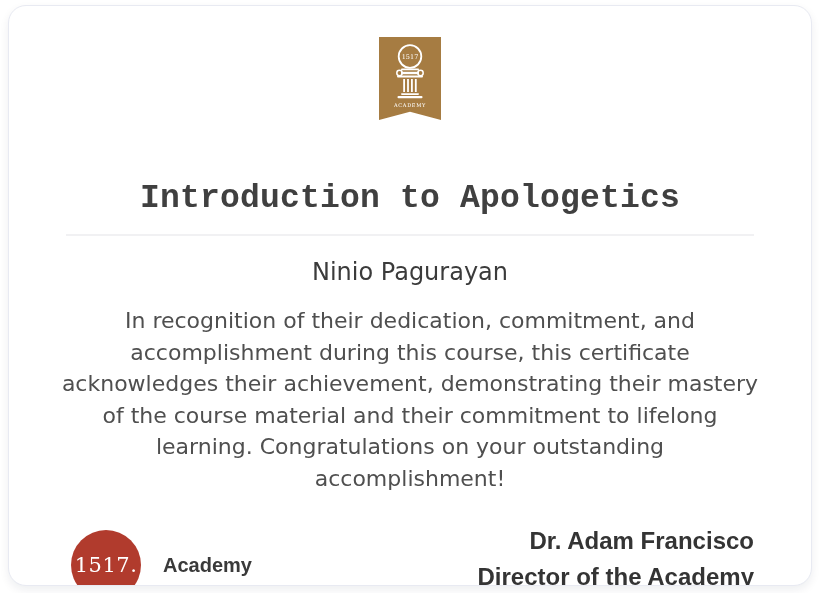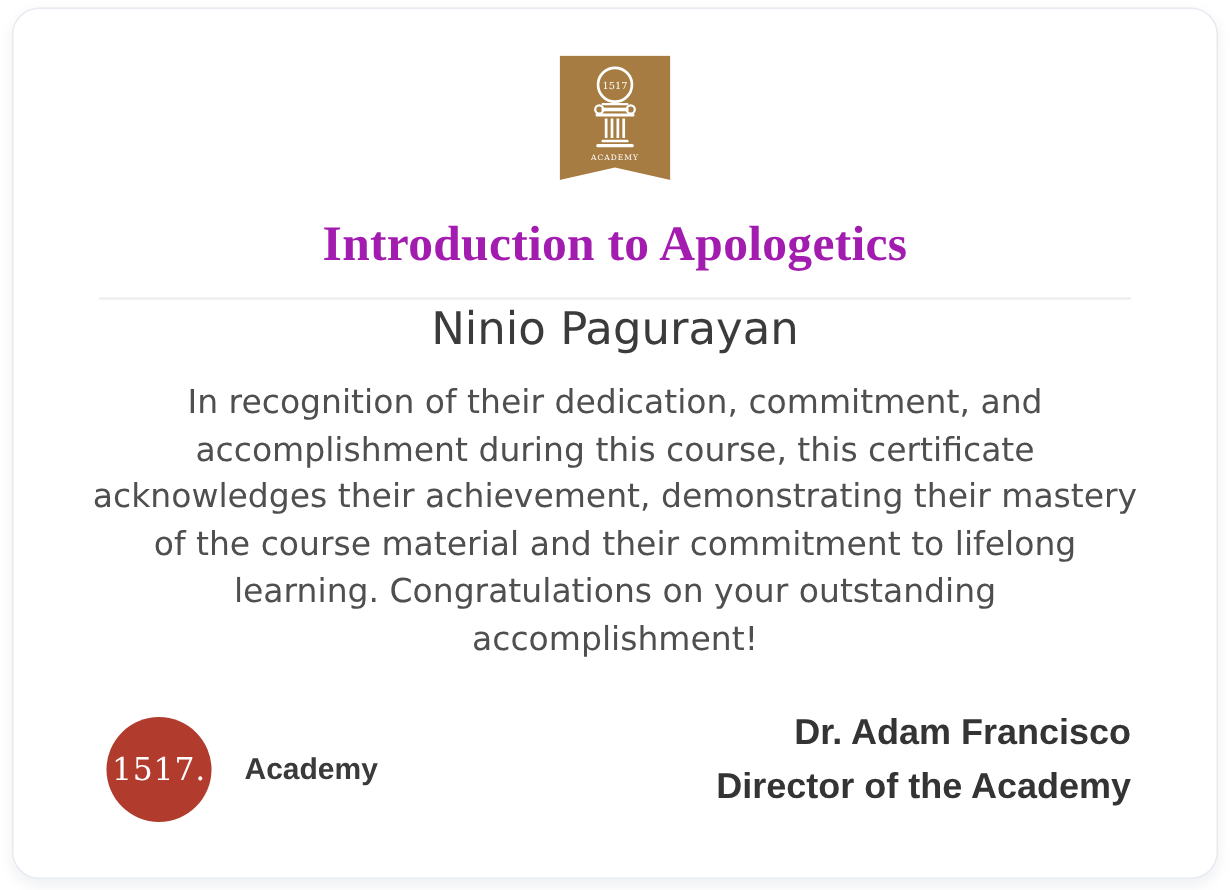--- a/index.html
+++ b/index.html
@@ -14,53 +14,54 @@
     left: 8px; top: 5px;
     width: 804px; height: 581px;
     background: #ffffff;
     border: 1px solid #e8eaf2;
     border-radius: 18px;
     box-shadow: 0 4px 10px rgba(20, 24, 60, 0.07);
     overflow: hidden;
   }
   
   .badge-ribbon {
-    width: 74px; height: 83px;
+    width: 62px; height: 83px;
     margin: 31px auto 0 auto;
     background: #A67C42;
     clip-path: polygon(0 0, 100% 0, 100% 100%, 50% 90%, 0 100%);
     display: flex;
     justify-content: center;
     align-items: flex-start;
   }
   .badge-ribbon svg { margin-top: 5px; }
   .badge-year-text, .badge-academy-text {
     fill: #ffffff;
     font-family: "DejaVu Serif", serif;
   }
   
   .course-title {
-    margin-top: 24px;
+    margin-top: 60px;
     text-align: center;
-    font-family: Liberation Serif, serif;
+    font-family: Liberation Mono, monospace;
     font-weight: 700;
     font-size: 33px;
     letter-spacing: 0.2px;
-    color: #a21caf;
+    color: #404040;
     line-height: 38px;
   }
   .divider {
     border: none;
     border-top: 2px solid #f1f1f3;
     margin: 16px 57px 0 57px;
   }
   
   .recipient-name {
+    margin-top: 16px;
     text-align: center;
-    font-size: 30px;
+    font-size: 24px;
     font-weight: 500;
     color: #3b3b3b;
     line-height: 40px;
   }
   
   .body-text {
     width: 700px;
     margin: 13px auto 0 auto;
     text-align: center;
     font-size: 22px;

